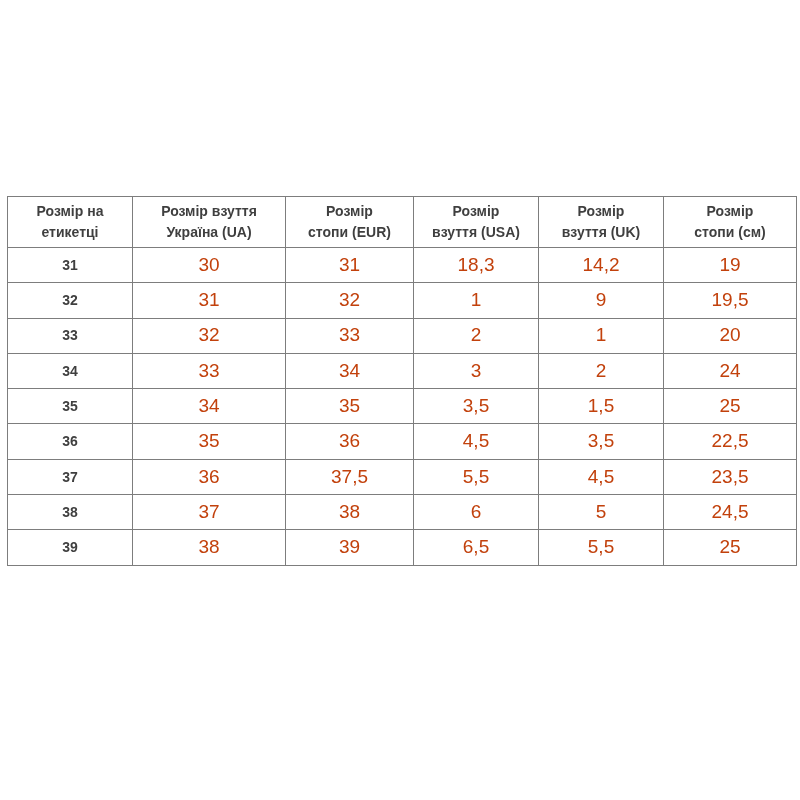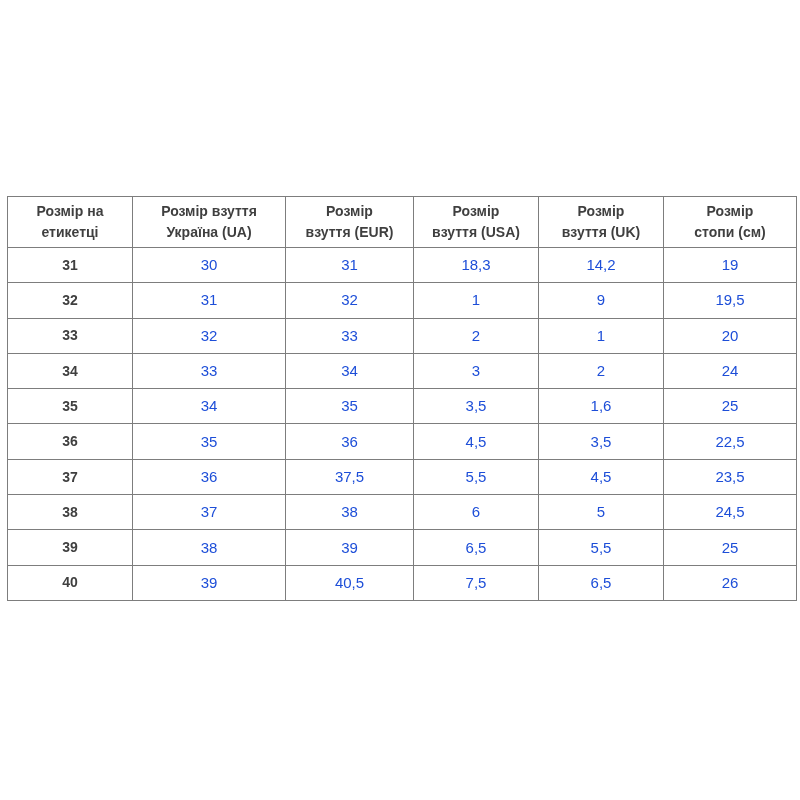--- a/index.html
+++ b/index.html
@@ -34,23 +34,23 @@
   }
   .size-chart th {
     height: 50px;
     font-size: 14px;
     font-weight: bold;
     color: #3f3f3f;
     line-height: 1.5;
   }
   .size-chart td {
     height: 34.3px;
-    font-size: 15px;
+    font-size: 19px;
     font-weight: normal;
-    color: #1d4ed8;
+    color: #c2410c;
     line-height: 1.2;
   }
   .size-chart td.label-col {
     font-size: 14px;
     font-weight: bold;
     color: #3f3f3f;
   }
   col.c1 { width: 125px; }
   col.c2 { width: 153px; }
   col.c3 { width: 128px; }
@@ -68,21 +68,21 @@
         <col class="c2">
         <col class="c3">
         <col class="c4">
         <col class="c5">
         <col class="c6">
     </colgroup>
     <thead>
       <tr>
         <th><span>Розмір на</span><br><span>етикетці</span></th>
         <th><span>Розмір взуття</span><br><span>Україна (UA)</span></th>
-        <th><span>Розмір</span><br><span>взуття (EUR)</span></th>
+        <th><span>Розмір</span><br><span>стопи (EUR)</span></th>
         <th><span>Розмір</span><br><span>взуття (USA)</span></th>
         <th><span>Розмір</span><br><span>взуття (UK)</span></th>
         <th><span>Розмір</span><br><span>стопи (см)</span></th>
       </tr>
     </thead>
     <tbody>
       <tr>
         <td class="label-col">31</td>
         <td>30</td>
         <td>31</td>
@@ -112,21 +112,21 @@
         <td>34</td>
         <td>3</td>
         <td>2</td>
         <td>24</td>
       </tr>
       <tr>
         <td class="label-col">35</td>
         <td>34</td>
         <td>35</td>
         <td>3,5</td>
-        <td>1,6</td>
+        <td>1,5</td>
         <td>25</td>
       </tr>
       <tr>
         <td class="label-col">36</td>
         <td>35</td>
         <td>36</td>
         <td>4,5</td>
         <td>3,5</td>
         <td>22,5</td>
       </tr>
@@ -147,23 +147,15 @@
         <td>24,5</td>
       </tr>
       <tr>
         <td class="label-col">39</td>
         <td>38</td>
         <td>39</td>
         <td>6,5</td>
         <td>5,5</td>
         <td>25</td>
       </tr>
-      <tr>
-        <td class="label-col">40</td>
-        <td>39</td>
-        <td>40,5</td>
-        <td>7,5</td>
-        <td>6,5</td>
-        <td>26</td>
-      </tr>
     </tbody>
   </table>
 </div>
 
 </body></html>

